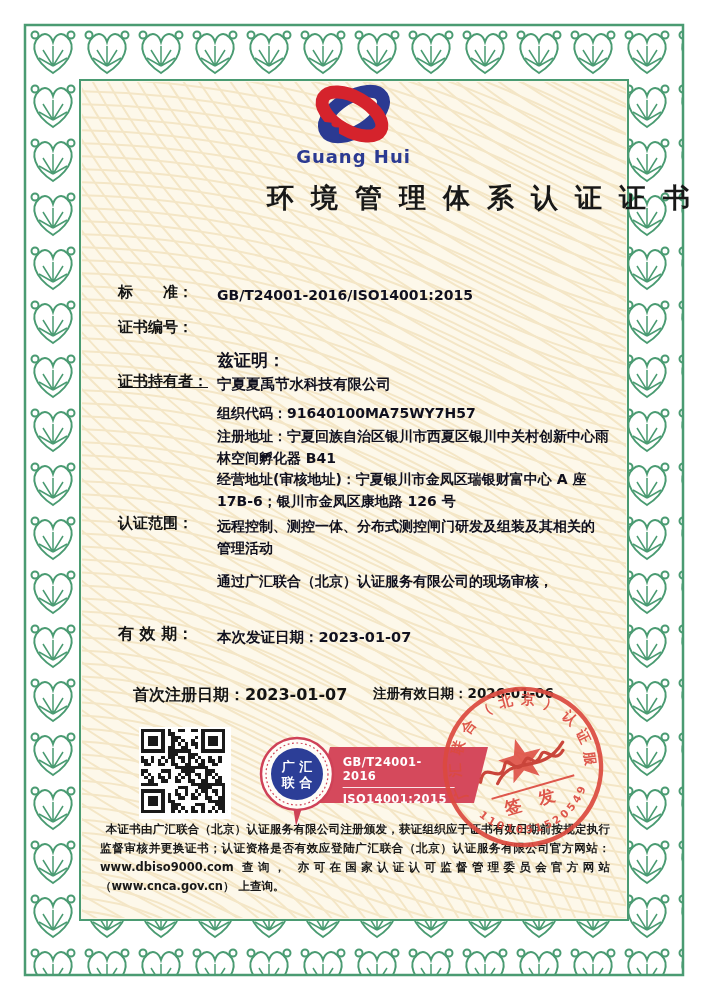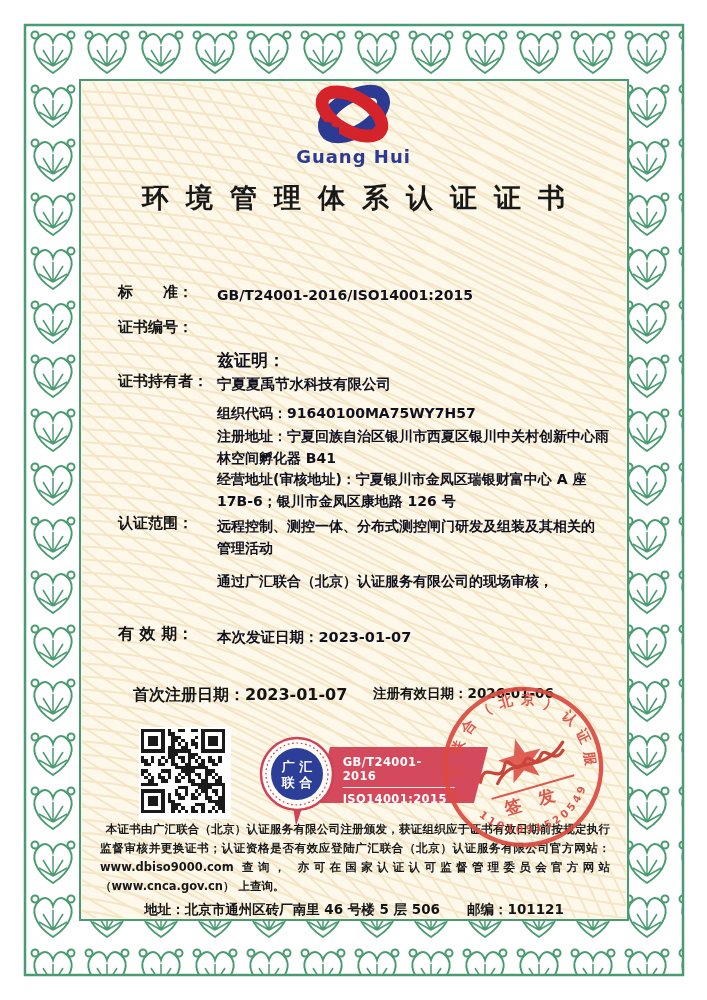--- a/index.html
+++ b/index.html
@@ -9,21 +9,21 @@
     font-family:"DejaVu Sans",sans-serif;color:#141414;
   }
   .abs{position:absolute;}
   #bg-svg{position:absolute;left:0;top:0;z-index:0;}
   .content{position:absolute;inset:0;z-index:2;}
   
   .logo-wrap{left:0;right:0;top:84px;text-align:center;}
   .brand{left:0;right:0;top:146px;text-align:center;font-weight:bold;
          font-size:18px;color:#2b3a92;letter-spacing:1px;}
   
-  .title{left:0;right:0;top:180px;text-align:center;font-weight:bold;
+  .title{left:0;right:0;top:180px;text-align:right;font-weight:bold;
          font-size:27px;letter-spacing:17px;padding-left:17px;color:#181818;}
   
   .lbl{font-weight:bold;font-size:15px;color:#141414;white-space:nowrap;}
   .val{font-weight:bold;font-size:14px;color:#10101e;line-height:22px;}
   .w-val{width:398px;}
   .small{font-size:17px;}
   .big{font-size:16px;}
   
   .qr{left:139px;top:727px;width:88px;height:88px;background:#fff;padding:2px;}
   .mark-circle{left:256px;top:734px;z-index:3;}
@@ -264,21 +264,21 @@
 
     <div class="abs title">环境管理体系认证证书</div>
 
     <span class="abs lbl" style="left:118px;top:283px;">标　　准：</span>
     <span class="abs val" style="left:217px;top:284px;">GB/T24001-2016/ISO14001:2015</span>
 
     <span class="abs lbl" style="left:118px;top:318px;">证书编号：</span>
 
     <span class="abs val small" style="left:217px;top:349px;">兹证明：</span>
 
-    <span class="abs lbl" style="left:118px;top:372px;">证书持有者：</span>
+    <span class="abs lbl" style="left:118px;top:372px;text-decoration:underline;">证书持有者：</span>
     <span class="abs val" style="left:217px;top:373px;font-size:14.5px;">宁夏夏禹节水科技有限公司</span>
 
     <span class="abs val" style="left:217px;top:402px;">组织代码：91640100MA75WY7H57</span>
 
     <div class="abs val w-val" style="left:217px;top:425px;">注册地址：宁夏回族自治区银川市西夏区银川中关村创新中心雨林空间孵化器 B41</div>
 
     <div class="abs val w-val" style="left:217px;top:468px;">经营地址(审核地址)：宁夏银川市金凤区瑞银财富中心 A 座 17B-6；银川市金凤区康地路 126 号</div>
 
     <span class="abs lbl" style="left:118px;top:514px;">认证范围：</span>
     <div class="abs val" style="left:217px;top:515px;width:382px;">远程控制、测控一体、分布式测控闸门研发及组装及其相关的管理活动</div>
@@ -554,16 +554,15 @@
           <line x1="46" y1="107" x2="132" y2="107" stroke="#dc4a3f" stroke-width="2"></line>
           <text x="85" y="126" text-anchor="middle" font-size="17" font-weight="bold" fill="#dc4a3f" letter-spacing="6">签  发</text>
           <text font-size="10.5" font-weight="bold" fill="#dc4a3f" letter-spacing="3">
             <textPath href="#sealBottom" startOffset="50%" text-anchor="middle">1101051520549</textPath>
           </text>
         </g>
       </svg>
     </div>
 
     <div class="abs notice">本证书由广汇联合（北京）认证服务有限公司注册颁发，获证组织应于证书有效日期前按规定执行监督审核并更换证书；认证资格是否有效应登陆广汇联合（北京）认证服务有限公司官方网站：www.dbiso9000.com 查询， 亦可在国家认证认可监督管理委员会官方网站（www.cnca.gov.cn） 上查询。</div>
-    <div class="abs address">地址：北京市通州区砖厂南里 46 号楼 5 层 506　　邮编：101121</div>
 
   </div>
 </div>
 
 </body></html>

